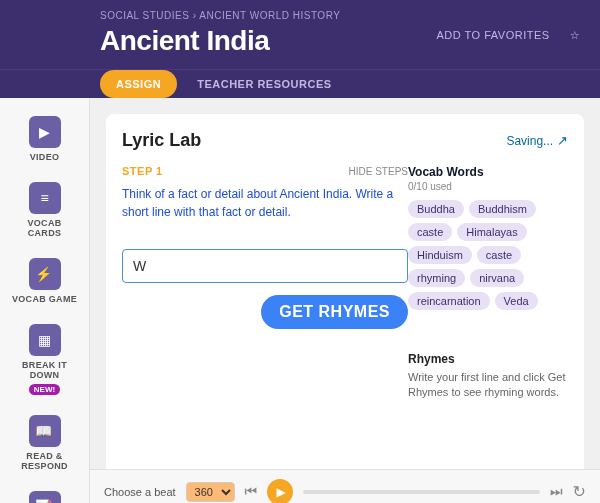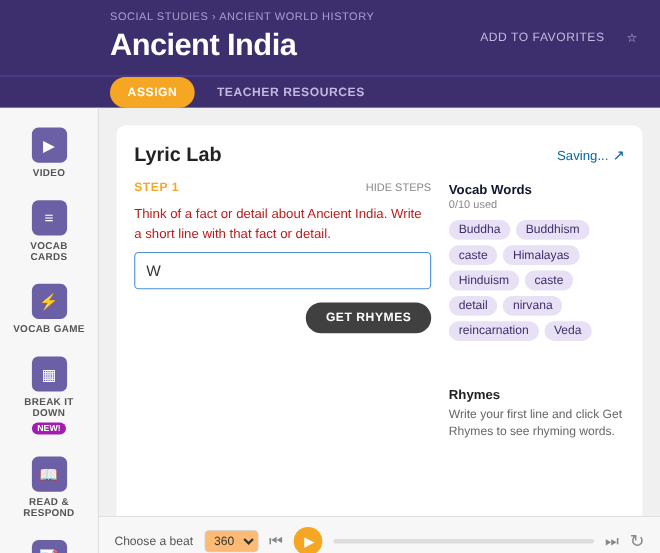--- a/index.html
+++ b/index.html
@@ -155,21 +155,20 @@
       font-size: 12px;
       color: #0369a1;
       display: flex;
       align-items: flex-end;
       gap: 4px;
     }
 
     
     .two-col {
       display: flex;
-      gap: 16px;
     }
     .left-col { flex: 1; }
     .right-col { width: 160px; flex-shrink: 0; }
 
     
     .step-header {
       display: flex;
       justify-content: space-between;
       align-items: center;
       margin-bottom: 8px;
@@ -182,38 +181,38 @@
       letter-spacing: 0.5px;
     }
     .hide-steps {
       font-size: 10px;
       color: #888;
       cursor: pointer;
       text-transform: uppercase;
     }
     .step-description {
       font-size: 12px;
-      color: #b91c1c;
+      color: #1d4ed8;
       line-height: 1.5;
-      margin-bottom: 8px;
+      margin-bottom: 28px;
     }
     .line-input {
       width: 100%;
       border: 1.5px solid #4a90d9;
       border-radius: 4px;
       padding: 8px 10px;
       font-size: 14px;
       color: #333;
       outline: none;
       margin-bottom: 12px;
     }
     .get-rhymes-btn {
-      background: #404040;
+      background: #3b82f6;
       color: #fff;
-      font-size: 11px;
+      font-size: 16px;
       font-weight: 700;
       padding: 8px 18px;
       border-radius: 20px;
       border: none;
       cursor: pointer;
       text-transform: uppercase;
       letter-spacing: 0.5px;
       float: right;
     }
 
@@ -407,21 +406,21 @@
           <div class="vocab-title">Vocab Words</div>
           <div class="vocab-count">0/10 used</div>
           <div class="vocab-tags">
 
           <span class="vocab-tag">Buddha</span>
               <span class="vocab-tag">Buddhism</span>
               <span class="vocab-tag">caste</span>
               <span class="vocab-tag">Himalayas</span>
               <span class="vocab-tag">Hinduism</span>
               <span class="vocab-tag">caste</span>
-              <span class="vocab-tag">detail</span>
+              <span class="vocab-tag">rhyming</span>
               <span class="vocab-tag">nirvana</span>
               <span class="vocab-tag">reincarnation</span>
               <span class="vocab-tag">Veda</span>
             </div>
           <div class="rhymes-title">Rhymes</div>
           <div class="rhymes-description">Write your first line and click Get Rhymes to see rhyming words.</div>
         </div>
       </div>
 
     </div>

